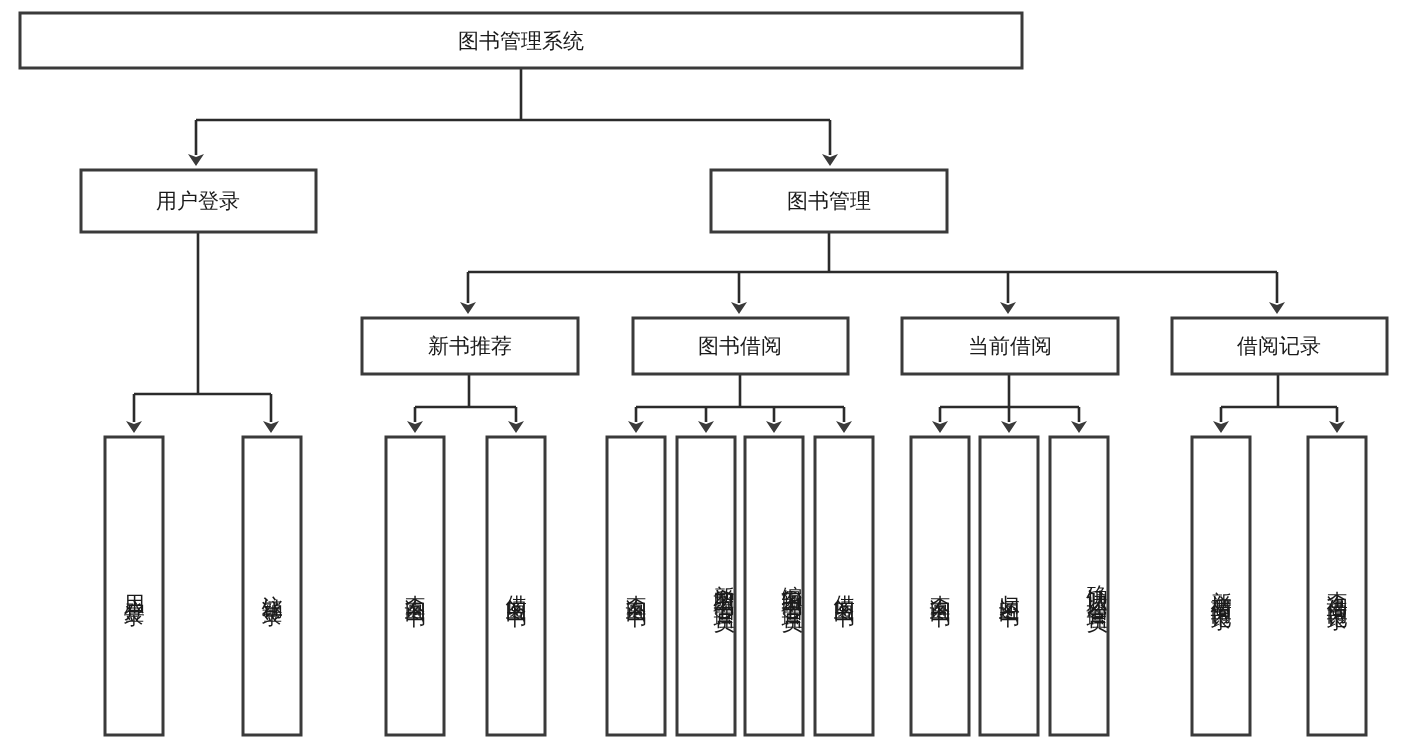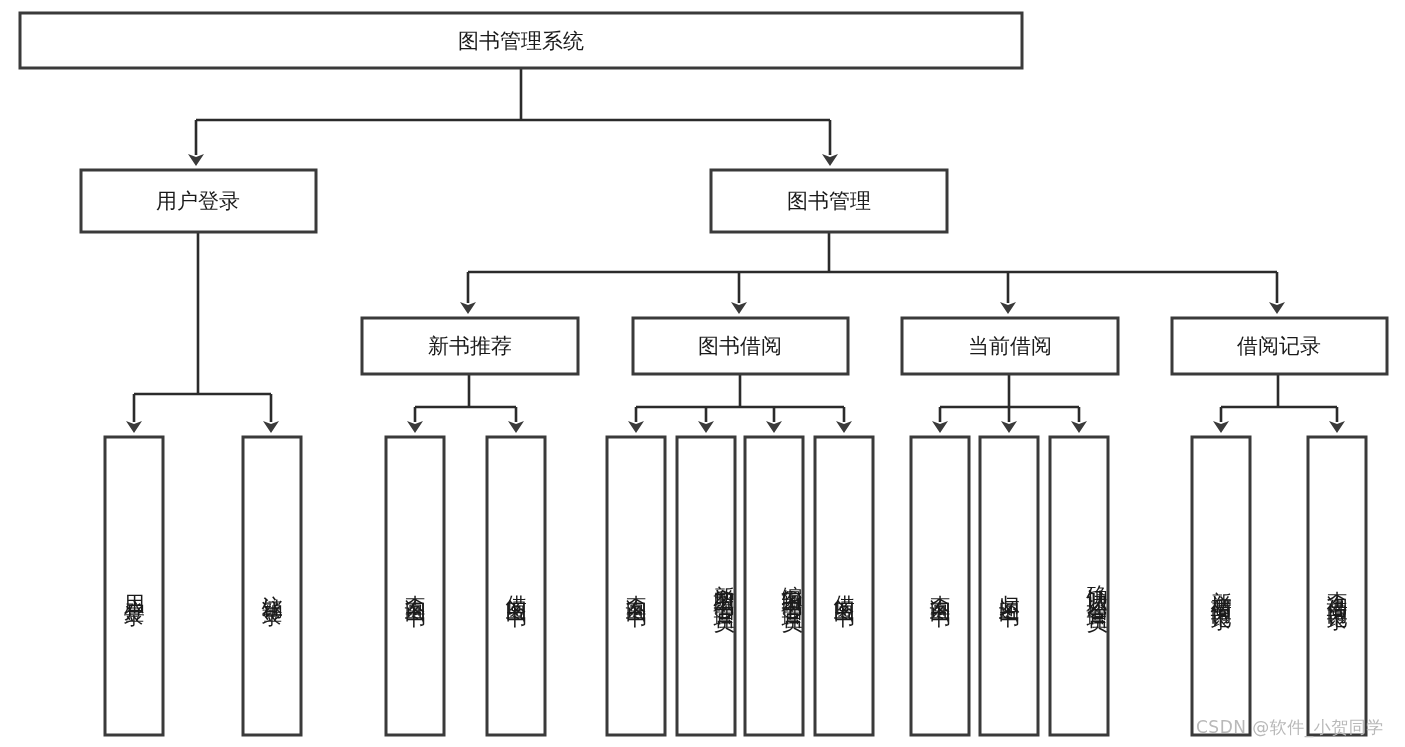--- a/index.html
+++ b/index.html
@@ -209,15 +209,14 @@
   <div class="vtext" style="left:745px; top:441px; width:58px; height:290px; align-items:flex-start;">编辑图书（管理员）</div>
   <div class="vtext" style="left:815px; top:437px; width:58px; height:298px;">借阅图书</div>
 
   <div class="vtext" style="left:911px; top:437px; width:58px; height:298px;">查询图书</div>
   <div class="vtext" style="left:980px; top:437px; width:58px; height:298px;">归还图书</div>
   <div class="vtext" style="left:1050px; top:441px; width:58px; height:290px; align-items:flex-start;">确认归还（管理员）</div>
 
   <div class="vtext" style="left:1192px; top:437px; width:58px; height:298px;">新增借阅记录</div>
   <div class="vtext" style="left:1308px; top:437px; width:58px; height:298px;">查询借阅记录</div>
 
-  <div class="watermark" style="left:1196px; top:716px;">CSDN @软件_小贺同学</div>
 
 </div>
 
 </body></html>

